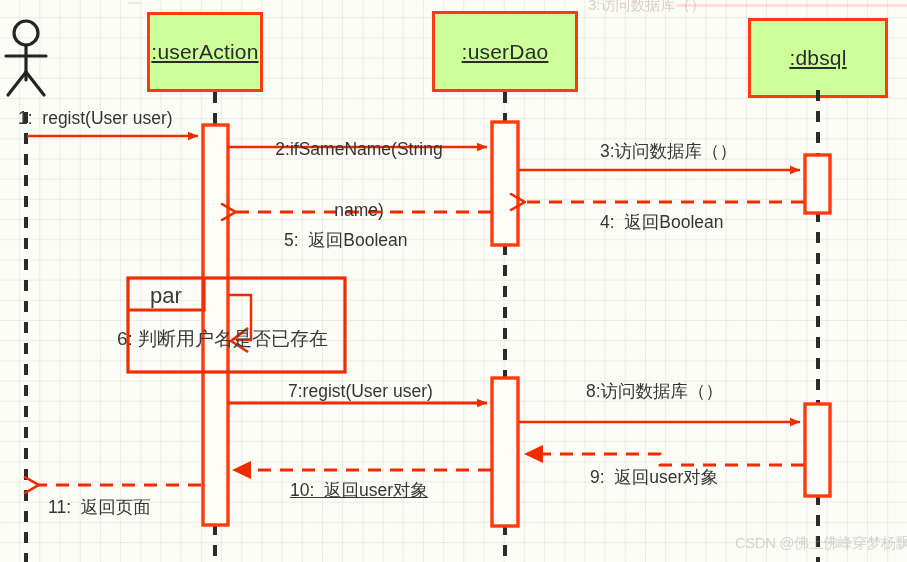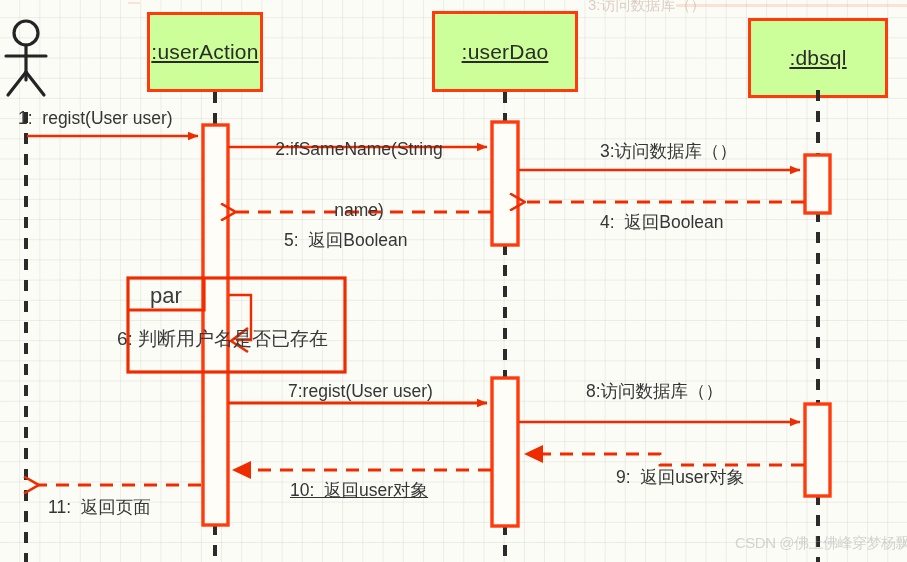--- a/index.html
+++ b/index.html
@@ -192,21 +192,21 @@
   <div class="msg-label" style="left:284px; top:230px;">5:  返回Boolean</div>
 
   <div class="frag-label" style="left:150px; top:283px;">par</div>
 
   <div class="frag-body-label" style="left:117px; top:326px;">6:  判断用户名是否已存在</div>
 
   <div class="msg-label" style="left:288px; top:381px;">7:regist(User user)</div>
 
   <div class="msg-label" style="left:586px; top:381px;">8:访问数据库（）</div>
 
-  <div class="msg-label" style="left:616px; top:467px;text-align:right;">9:  返回user对象</div>
+  <div class="msg-label" style="left:590px; top:467px;text-align:right;">9:  返回user对象</div>
 
   <div class="msg-label" style="left:290px; top:480px;text-decoration:underline;">10:  返回user对象</div>
 
   <div class="msg-label" style="left:48px; top:497px;">11:  返回页面</div>
 
   <div class="watermark" style="left:735px; top:534px;">CSDN @佛上佛峰穿梦杨飘区</div>
 
 </div>
 
 </body></html>

